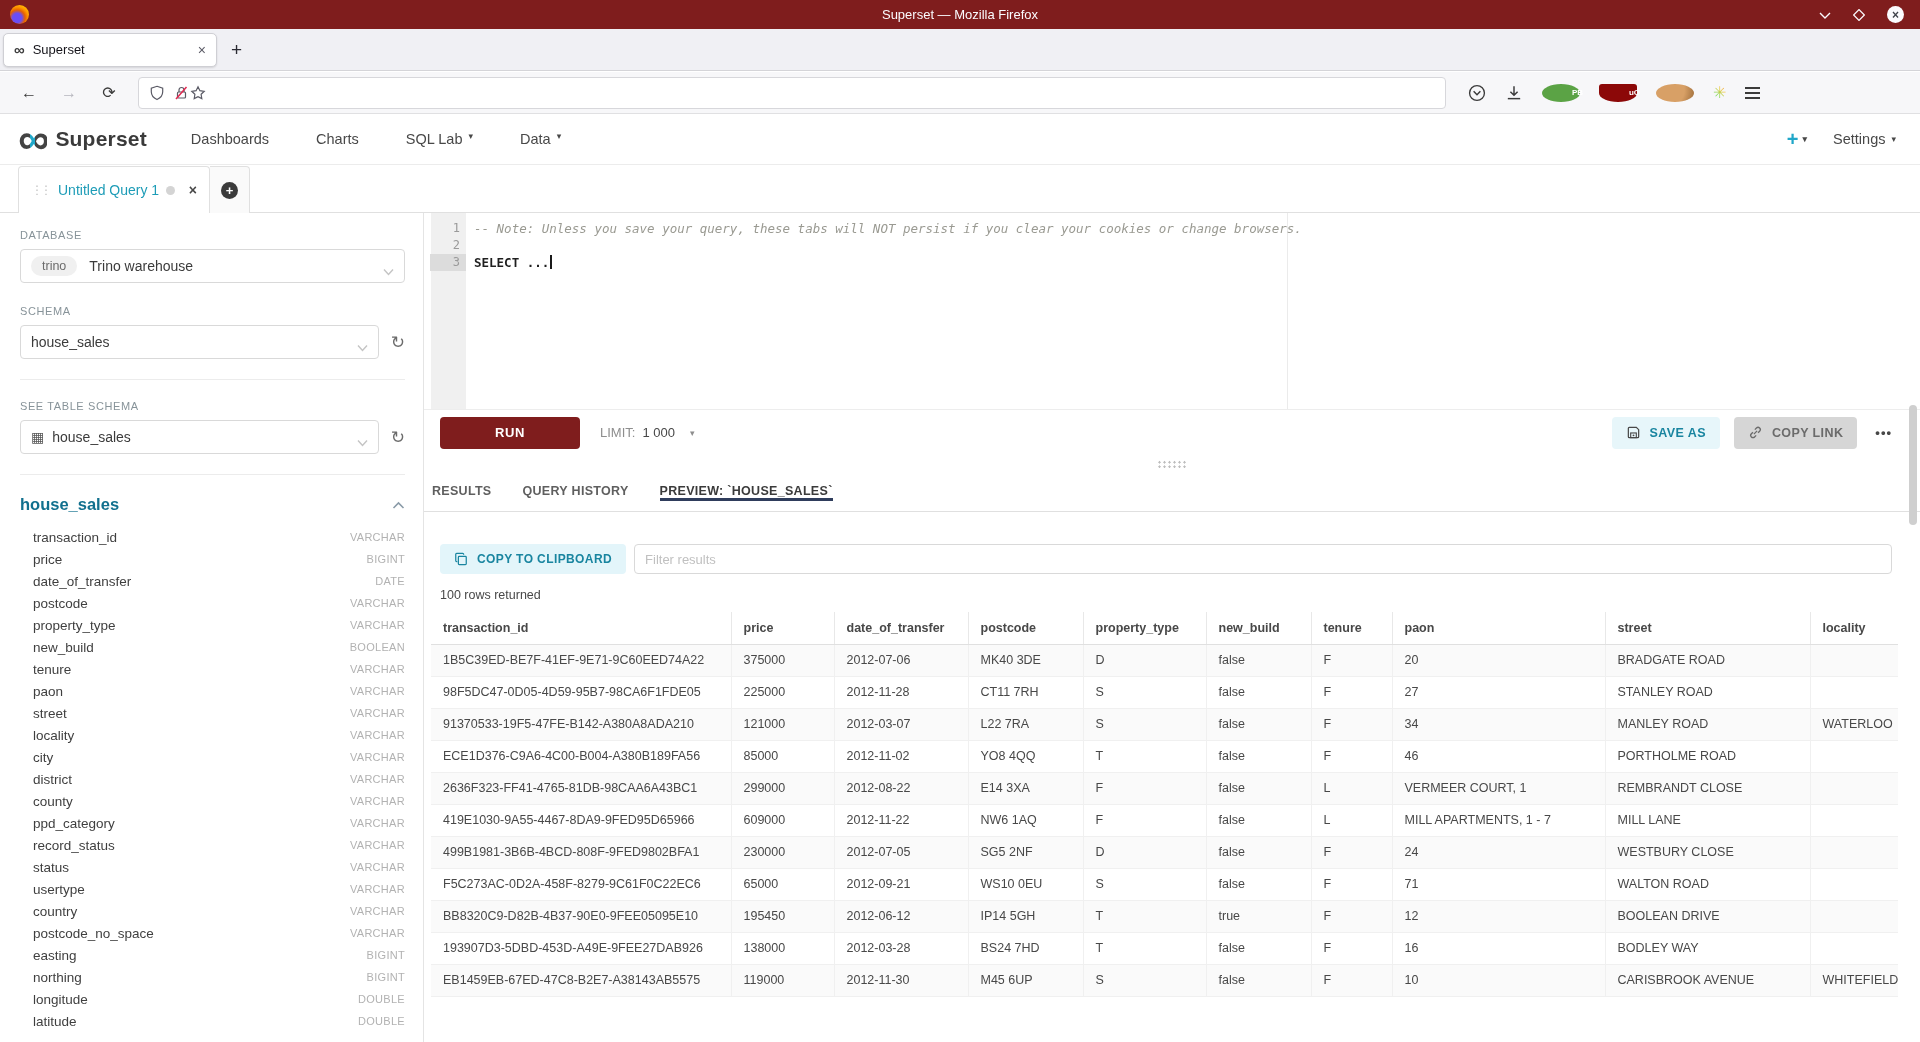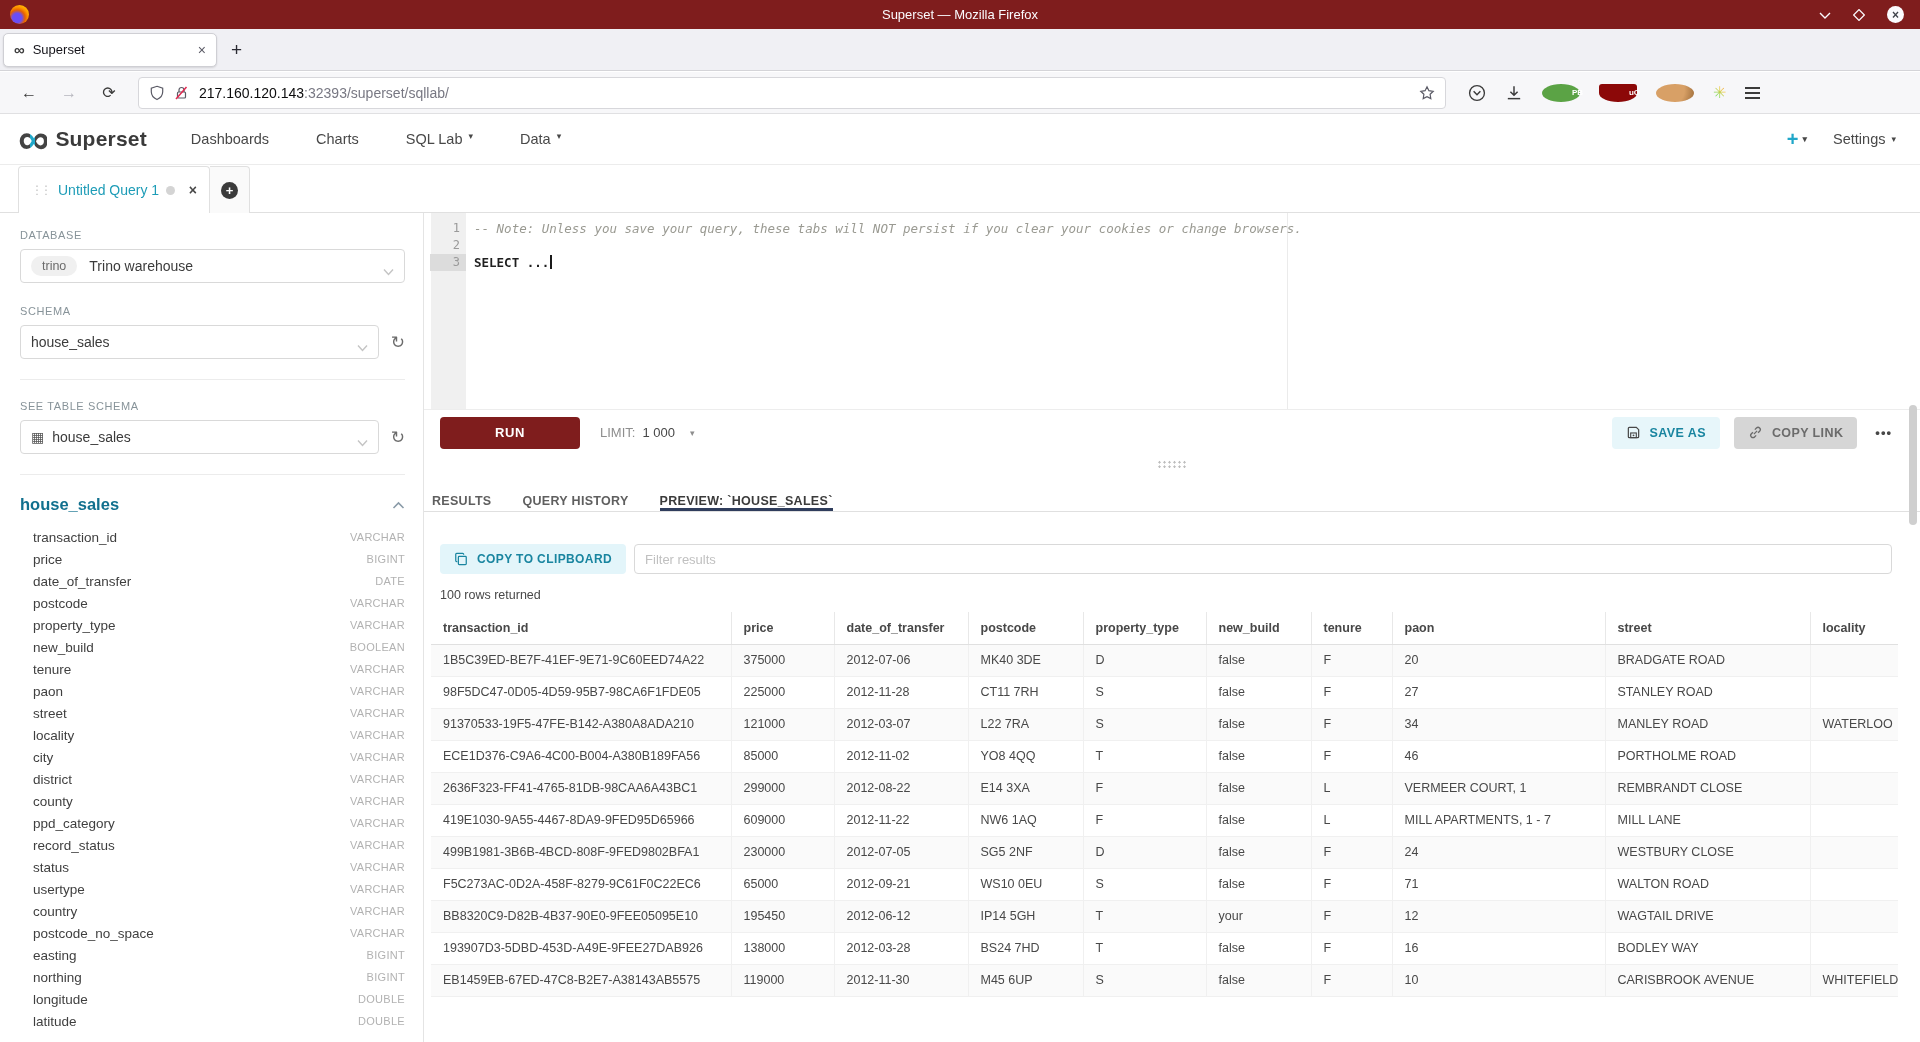--- a/index.html
+++ b/index.html
@@ -105,21 +105,21 @@
   .rt-right { margin-left:auto; display:flex; align-items:center; gap:14px; }
   .saveas-btn { height:32px; padding:0 14px; background:#e7f6fa; border:none; border-radius:4px; color:#1985a0; font-size:12.5px; font-weight:bold; letter-spacing:.4px; display:flex; align-items:center; gap:9px; font-family:inherit; }
   .copylink-btn { height:32px; padding:0 14px; background:#d6d6d6; border:none; border-radius:4px; color:#6b6b6b; font-size:12.5px; font-weight:bold; letter-spacing:.4px; display:flex; align-items:center; gap:9px; font-family:inherit; }
   .more-btn { color:#484848; font-size:13px; font-weight:bold; letter-spacing:1px; margin-left:4px; }
 
   
   .drag-row { height:17px; flex:0 0 17px; display:flex; align-items:center; justify-content:center; }
   .grip-dots { width:30px; height:8px; background-image:radial-gradient(circle, #bdbdbd 1.1px, transparent 1.3px); background-size:5px 4.5px; }
 
   
-  .south-tabs { height:40px; flex:0 0 40px; border-bottom:1px solid #e0e0e0; display:flex; align-items:flex-end; gap:31px; padding-left:8px; }
+  .south-tabs { height:40px; flex:0 0 40px; border-bottom:1px solid #e0e0e0; display:flex; align-items:center; gap:31px; padding-left:8px; }
   .s-tab { display:flex; align-items:center; font-size:12.5px; font-weight:bold; letter-spacing:.3px; color:#5f5f5f; border-bottom:3px solid transparent; padding-top:2px; }
   .s-tab.active { color:#3b3b3b; border-bottom-color:#2f3d5c; }
 
   
   .south-toolbar { margin-top:32px; display:flex; align-items:center; padding:0 28px 0 16px; }
   .copyclip-btn { height:30px; padding:0 14px; background:#e3f5fa; border:none; border-radius:4px; color:#1985a0; font-size:12px; font-weight:bold; letter-spacing:.4px; display:flex; align-items:center; gap:9px; font-family:inherit; }
   .filter-input { flex:1; height:30px; margin-left:8px; border:1px solid #d9d9d9; border-radius:4px; font-size:13px; color:#484848; padding:0 10px; font-family:inherit; outline:none; }
   .filter-input::placeholder { color:#c0c0c0; }
   .rows-returned { margin:14px 0 0 16px; font-size:12.5px; color:#484848; }
 
@@ -172,21 +172,20 @@
     <span class="nav-arrow">⟳</span>
     <div class="url-field">
       <svg width="16" height="16" viewBox="0 0 16 16">
           <path d="M8 1.3l5.7 1.9v3.6c0 3.8-2.3 6.2-5.7 7.7-3.4-1.5-5.7-3.9-5.7-7.7V3.2z" fill="none" stroke="#5b5b66" stroke-width="1.2"></path>
         </svg>
       <svg width="17" height="16" viewBox="0 0 17 16" style="margin-left:8px">
         <rect x="4.5" y="7" width="8" height="6" rx="1" fill="none" stroke="#5b5b66" stroke-width="1.2"></rect>
         <path d="M6 7V5a2.5 2.5 0 015 0v2" fill="none" stroke="#5b5b66" stroke-width="1.2"></path>
         <line x1="3" y1="14" x2="13.5" y2="2" stroke="#e22850" stroke-width="1.5"></line>
       </svg>
-      <span class="url-text"><span class="host">217.160.120.143</span><span class="path">:32393/superset/sqllab/</span></span>
       <svg width="16" height="16" viewBox="0 0 16 16">
           <path d="M8 1.8l1.9 3.9 4.3.6-3.1 3 .7 4.3L8 11.6l-3.8 2 .7-4.3-3.1-3 4.3-.6z" fill="none" stroke="#5b5b66" stroke-width="1.2"></path>
         </svg>
     </div>
     <div class="ff-actions">
       <svg width="18" height="18" viewBox="0 0 16 16">
           <circle cx="8" cy="8" r="6.6" fill="none" stroke="#3b3b3b" stroke-width="1.2"></circle>
           <polyline points="5,6.5 8,9.5 11,6.5" fill="none" stroke="#3b3b3b" stroke-width="1.3"></polyline>
         </svg>
       <svg width="18" height="18" viewBox="0 0 16 16">
@@ -580,24 +579,24 @@
                 <td>71</td>
                 <td>WALTON ROAD</td>
                 <td></td>
               </tr>
               <tr>
                 <td>BB8320C9-D82B-4B37-90E0-9FEE05095E10</td>
                 <td>195450</td>
                 <td>2012-06-12</td>
                 <td>IP14 5GH</td>
                 <td>T</td>
-                <td>your</td>
+                <td>true</td>
                 <td>F</td>
                 <td>12</td>
-                <td>WAGTAIL DRIVE</td>
+                <td>BOOLEAN DRIVE</td>
                 <td></td>
               </tr>
               <tr>
                 <td>193907D3-5DBD-453D-A49E-9FEE27DAB926</td>
                 <td>138000</td>
                 <td>2012-03-28</td>
                 <td>BS24 7HD</td>
                 <td>T</td>
                 <td>false</td>
                 <td>F</td>

